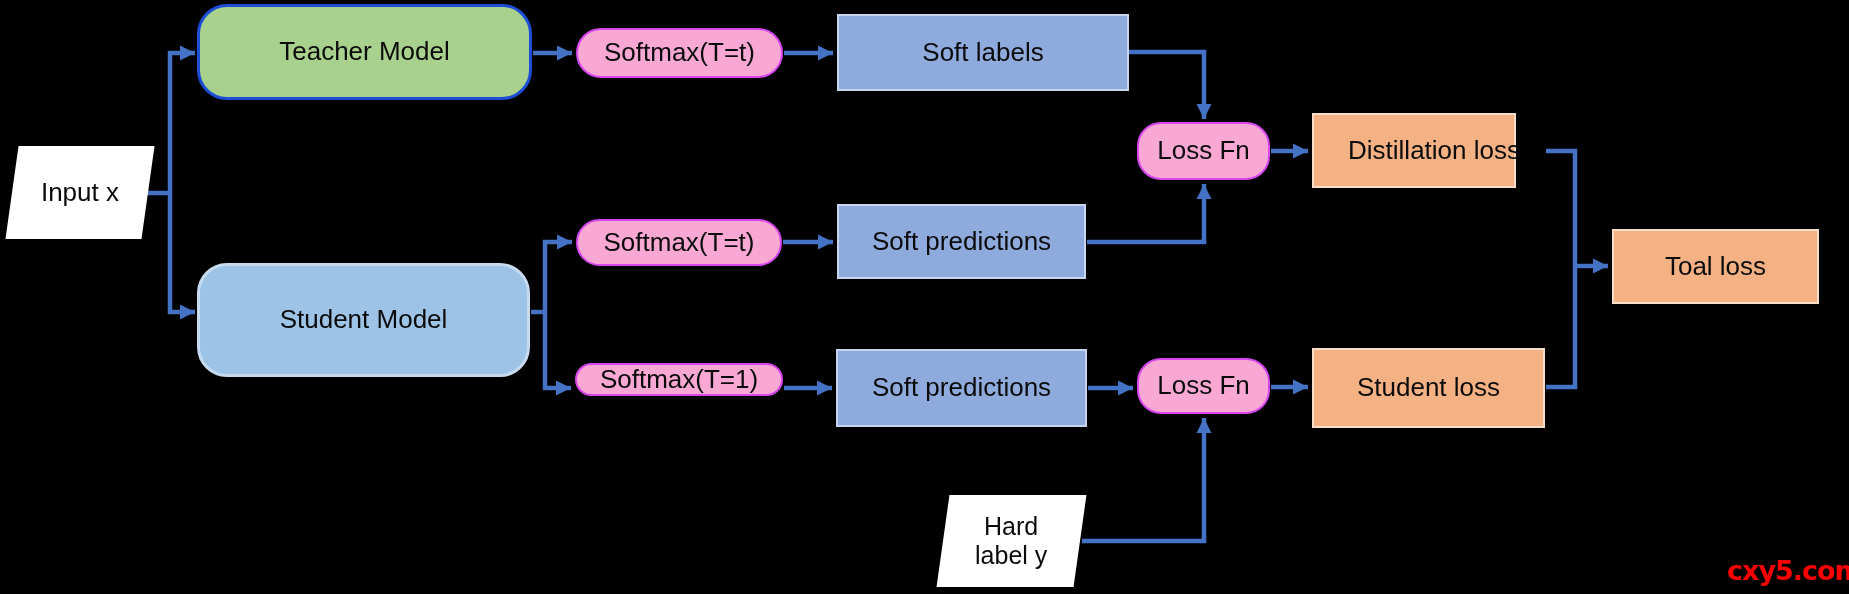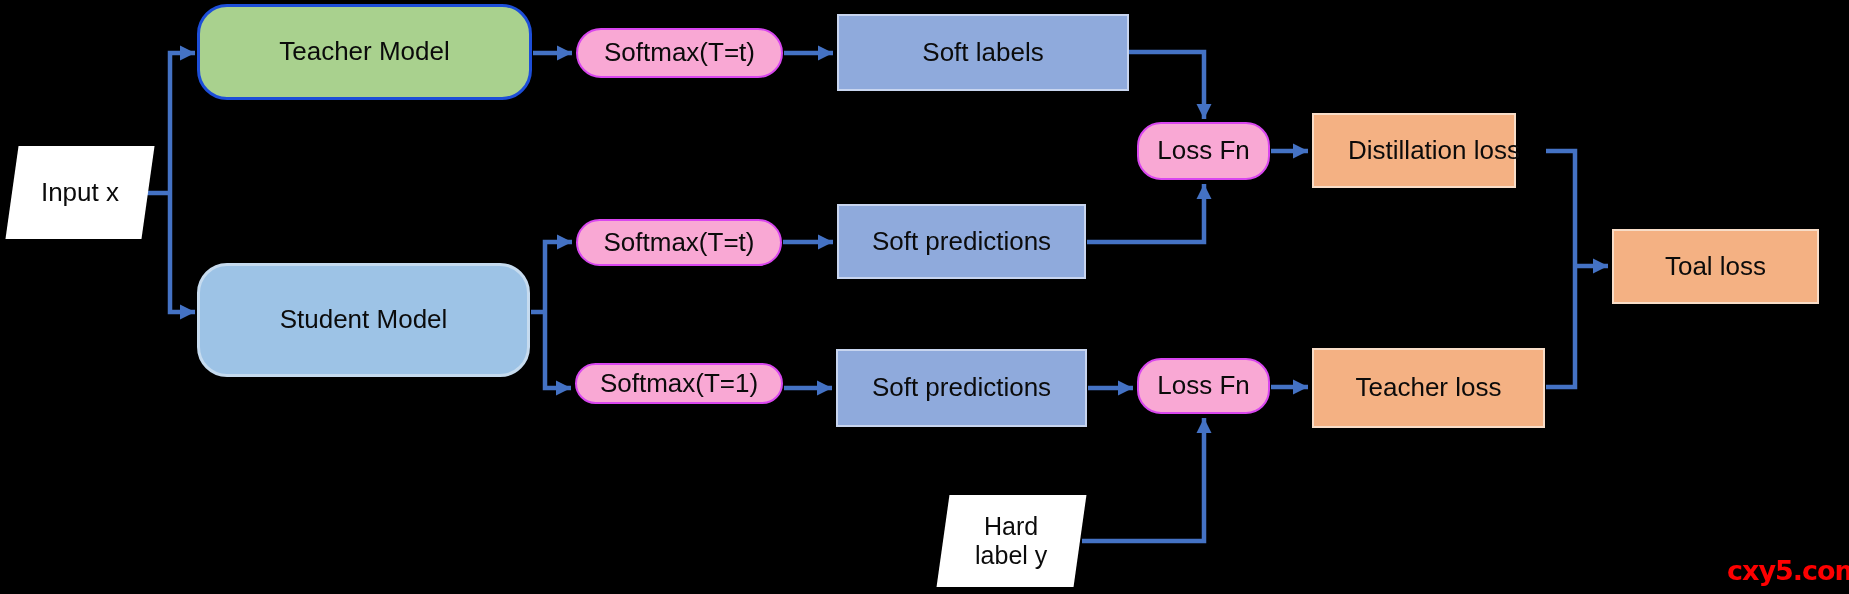--- a/index.html
+++ b/index.html
@@ -16,21 +16,21 @@
     box-sizing:border-box;white-space:nowrap;
   }
   
   .model{border-radius:30px;}
   .teacher{left:197px;top:4px;width:335px;height:96px;background:#A9D18E;border:3px solid #1d4ed8;}
   .student{left:197px;top:263px;width:333px;height:114px;background:#9DC3E6;border:3px solid #c6dbef;}
   
   .pill{background:#f9a8d4;border:2px solid #d946ef;border-radius:26px;}
   .softmax1{left:576px;top:28px;width:207px;height:50px;}
   .softmax2{left:576px;top:219px;width:206px;height:47px;}
-  .softmax3{left:575px;top:363px;width:208px;height:41px;}
+  .softmax3{left:575px;top:363px;width:208px;height:33px;}
   .lossfn{border-radius:24px;}
   .lossfn1{left:1137px;top:122px;width:133px;height:58px;}
   .lossfn2{left:1137px;top:358px;width:133px;height:56px;}
   
   .bluebox{background:#8FAADC;border:2px solid #c8d5ef;}
   .softlabels{left:837px;top:14px;width:292px;height:77px;}
   .softpred{left:837px;top:204px;width:249px;height:75px;}
   .hardpred{left:836px;top:349px;width:251px;height:78px;}
   
   .orangebox{background:#F4B183;border:2px solid #f8ddc8;}
@@ -124,21 +124,21 @@
 
   <div class="node pill lossfn lossfn2">
     <span>Loss Fn</span>
   </div>
 
   <div class="node orangebox distill">
     <span>Distillation loss</span>
   </div>
 
   <div class="node orangebox studloss">
-    <span>Teacher loss</span>
+    <span>Student loss</span>
   </div>
 
   <div class="node orangebox toalloss">
     <span>Toal loss</span>
   </div>
 
   <div class="node para hardlabel">
     <span class="inner">
       <span>Hard</span><br>
       <span>label y</span>

